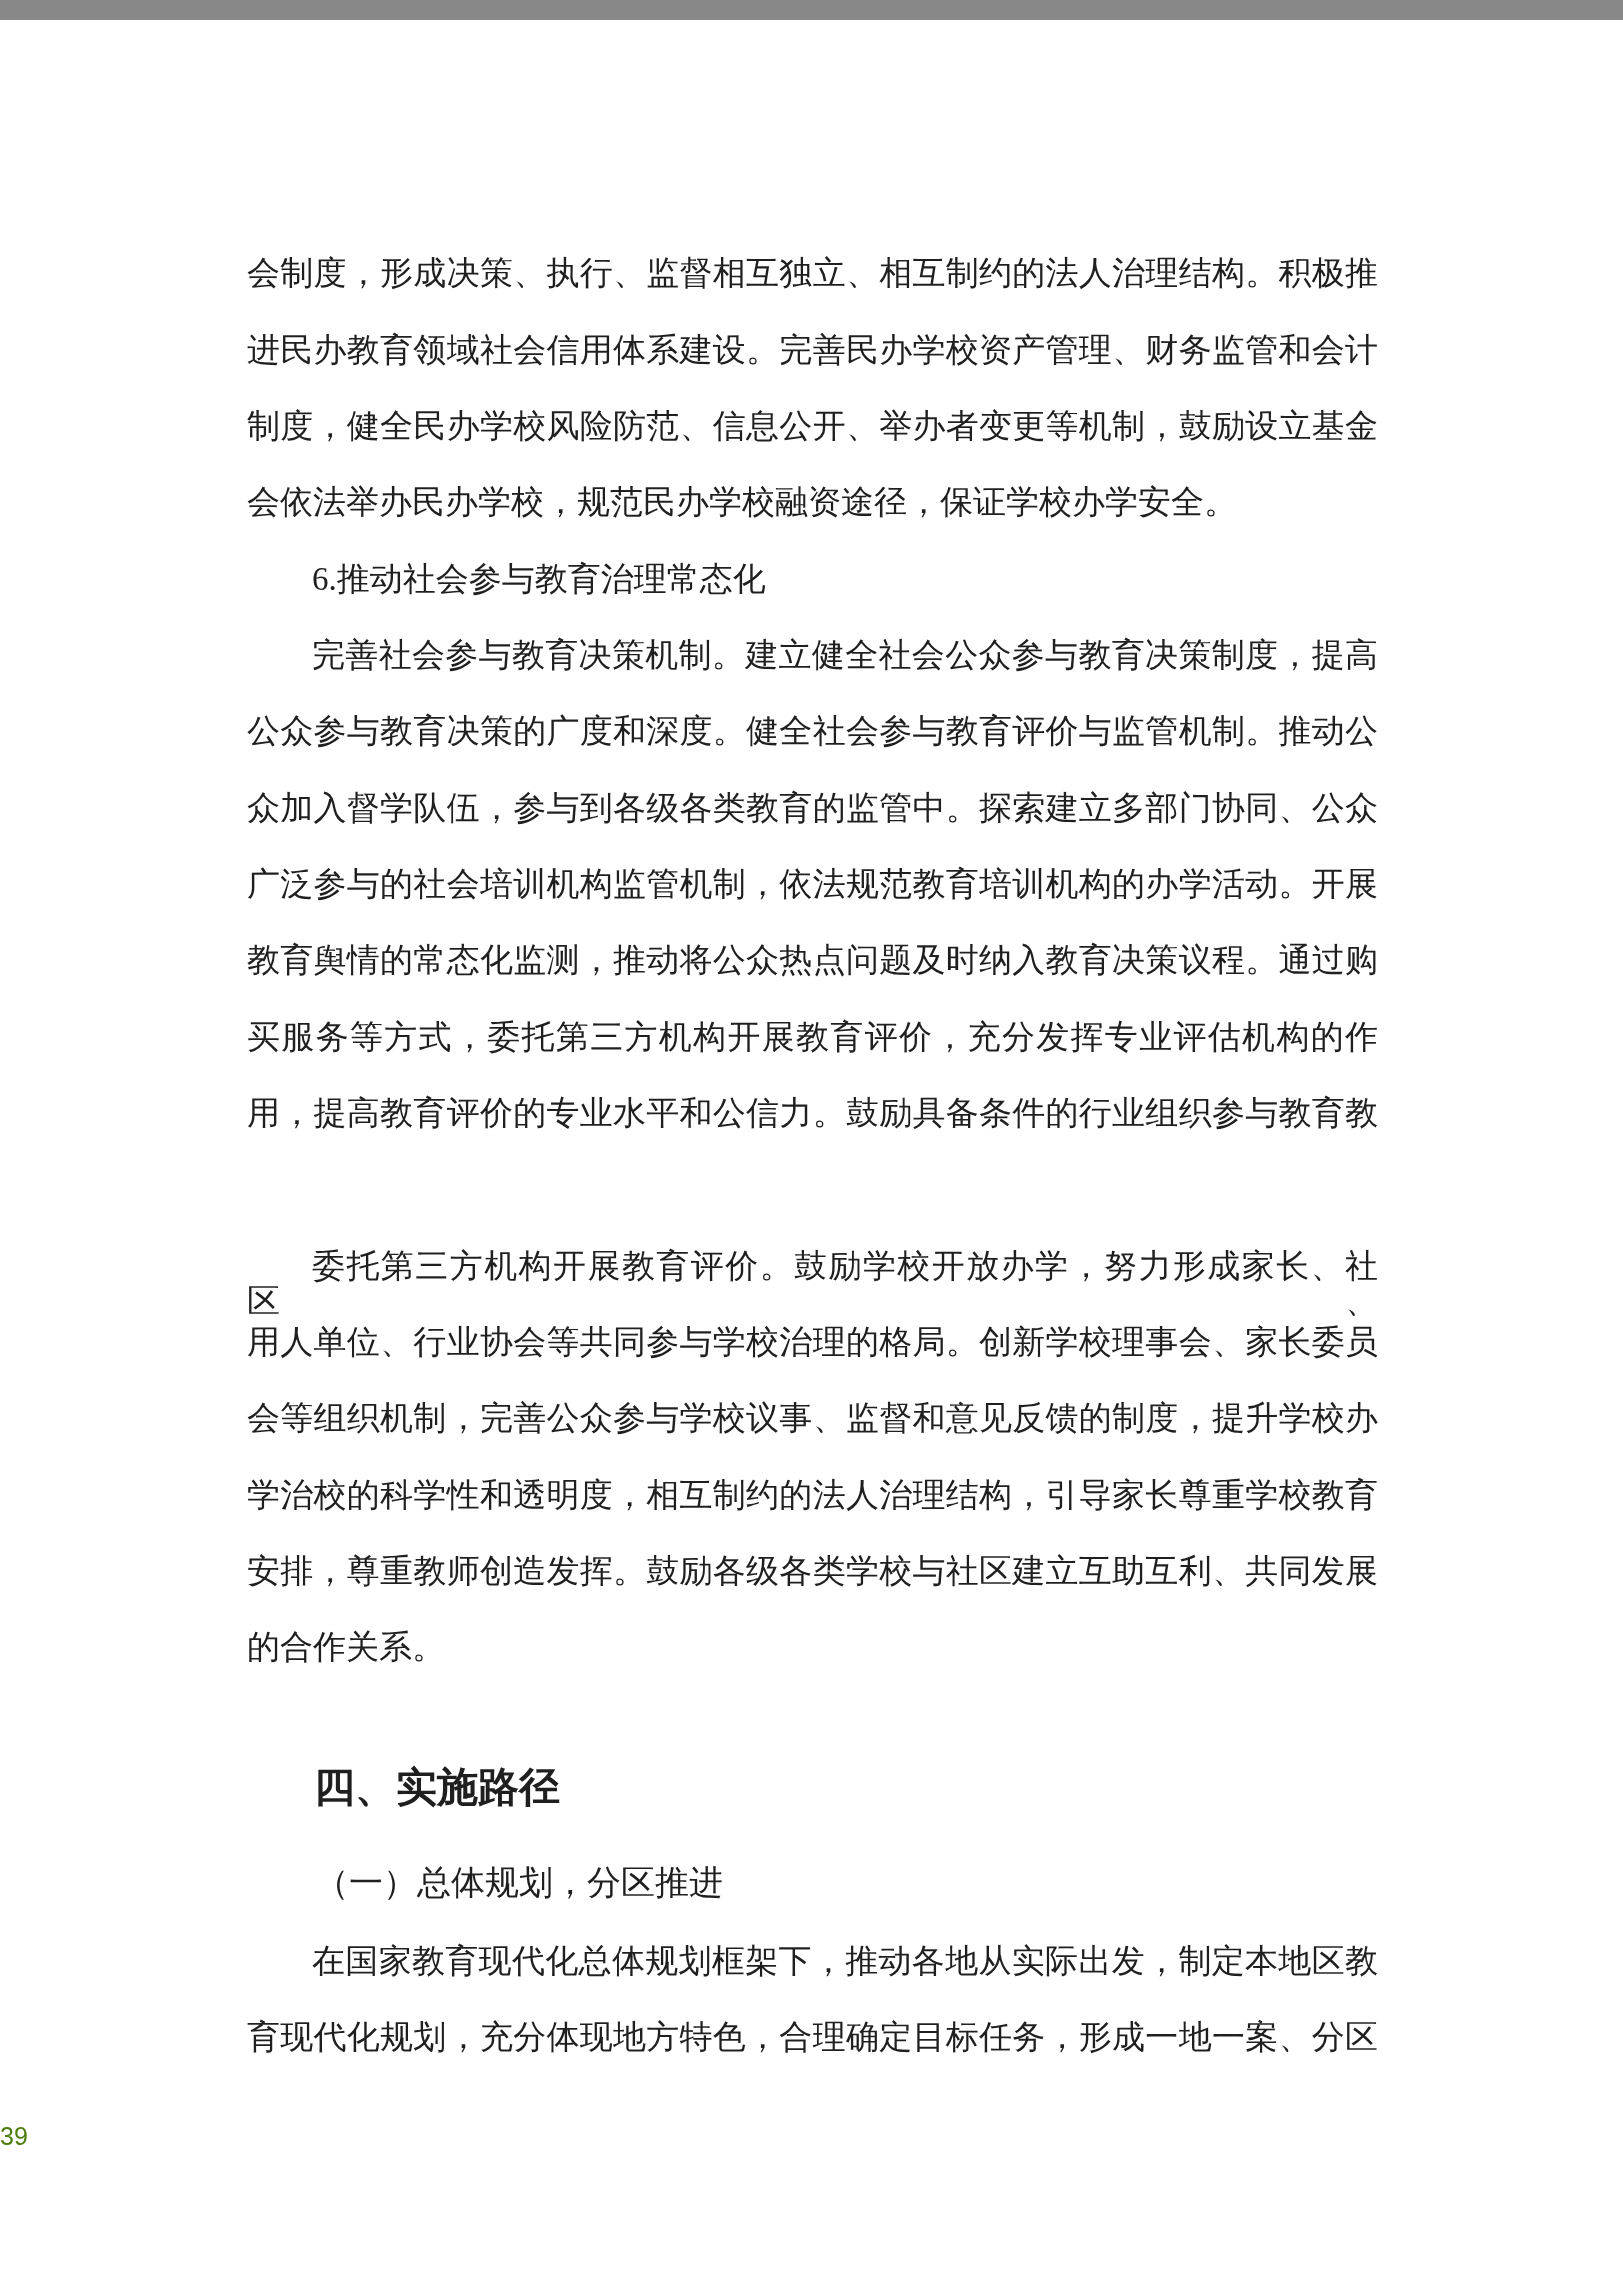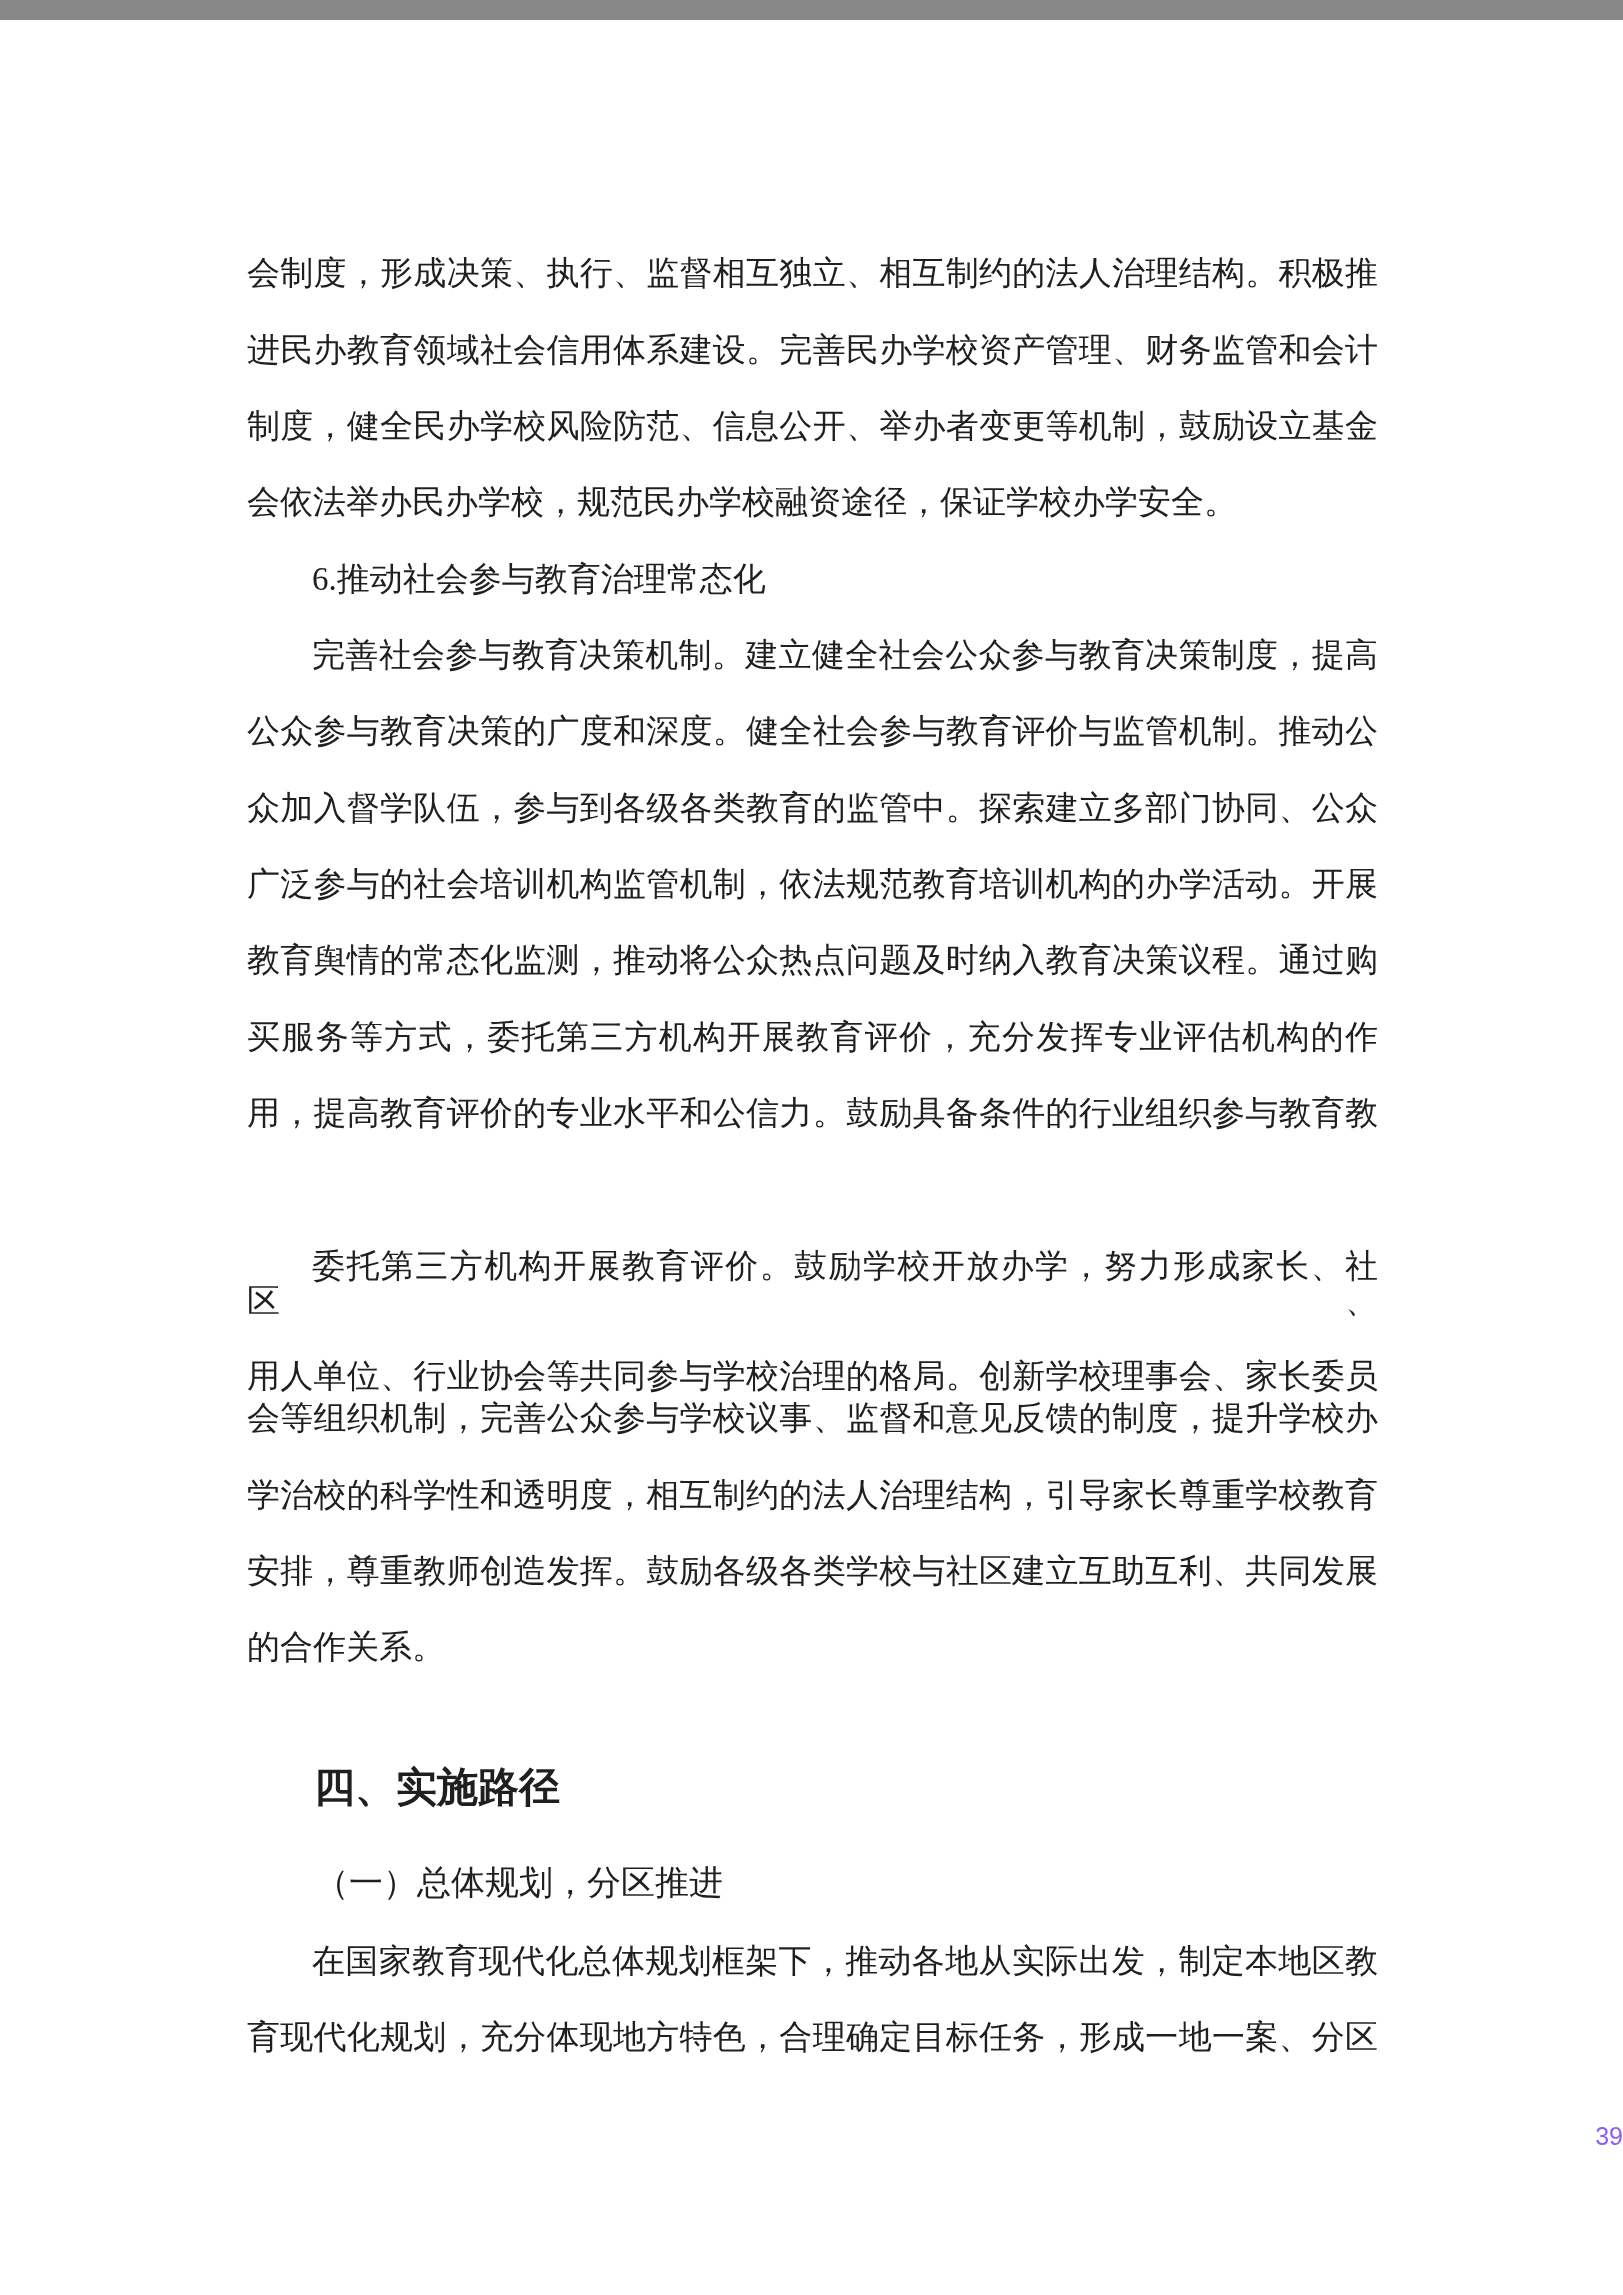--- a/index.html
+++ b/index.html
@@ -47,45 +47,45 @@
     top: 1845px;
     font-size: 34px;
     line-height: 1.06;
     text-indent: 68px;
   }
   .page-number {
     position: absolute;
     left: 0;
     top: 2102px;
     width: 100%;
-    text-align: right;
+    text-align: left;
     font-size: 25px;
     font-family: "Liberation Sans", "DejaVu Sans", sans-serif;
-    color: #8b5cf6;
+    color: #4d7c0f;
   }
 </style>
 </head>
 <body>
 
 <div class="page">
 
   <div class="ln just" style="top:236px">会制度，形成决策、执行、监督相互独立、相互制约的法人治理结构。积极推</div>
   <div class="ln just" style="top:313px">进民办教育领域社会信用体系建设。完善民办学校资产管理、财务监管和会计</div>
   <div class="ln just" style="top:389px">制度，健全民办学校风险防范、信息公开、举办者变更等机制，鼓励设立基金</div>
   <div class="ln" style="top:465px">会依法举办民办学校，规范民办学校融资途径，保证学校办学安全。</div>
   <div class="ln indent" style="top:542px">6.推动社会参与教育治理常态化</div>
   <div class="ln indent just" style="top:618px">完善社会参与教育决策机制。建立健全社会公众参与教育决策制度，提高</div>
   <div class="ln just" style="top:694px">公众参与教育决策的广度和深度。健全社会参与教育评价与监管机制。推动公</div>
   <div class="ln just" style="top:771px">众加入督学队伍，参与到各级各类教育的监管中。探索建立多部门协同、公众</div>
   <div class="ln just" style="top:847px">广泛参与的社会培训机构监管机制，依法规范教育培训机构的办学活动。开展</div>
   <div class="ln just" style="top:923px">教育舆情的常态化监测，推动将公众热点问题及时纳入教育决策议程。通过购</div>
   <div class="ln just" style="top:1000px">买服务等方式，委托第三方机构开展教育评价，充分发挥专业评估机构的作</div>
   <div class="ln just" style="top:1076px">用，提高教育评价的专业水平和公信力。鼓励具备条件的行业组织参与教育教</div>
   <div class="ln indent just" style="top:1229px">委托第三方机构开展教育评价。鼓励学校开放办学，努力形成家长、社区、</div>
-  <div class="ln just" style="top:1339px">用人单位、行业协会等共同参与学校治理的格局。创新学校理事会、家长委员</div>
+  <div class="ln just" style="top:1305px">用人单位、行业协会等共同参与学校治理的格局。创新学校理事会、家长委员</div>
   <div class="ln just" style="top:1381px">会等组织机制，完善公众参与学校议事、监督和意见反馈的制度，提升学校办</div>
   <div class="ln just" style="top:1458px">学治校的科学性和透明度，相互制约的法人治理结构，引导家长尊重学校教育</div>
   <div class="ln just" style="top:1534px">安排，尊重教师创造发挥。鼓励各级各类学校与社区建立互助互利、共同发展</div>
   <div class="ln" style="top:1610px">的合作关系。</div>
 
   <div class="section-heading">四、实施路径</div>
   <div class="subsection-heading">（一）总体规划，分区推进</div>
 
   <div class="ln indent just" style="top:1924px">在国家教育现代化总体规划框架下，推动各地从实际出发，制定本地区教</div>
   <div class="ln just" style="top:2000px">育现代化规划，充分体现地方特色，合理确定目标任务，形成一地一案、分区</div>

